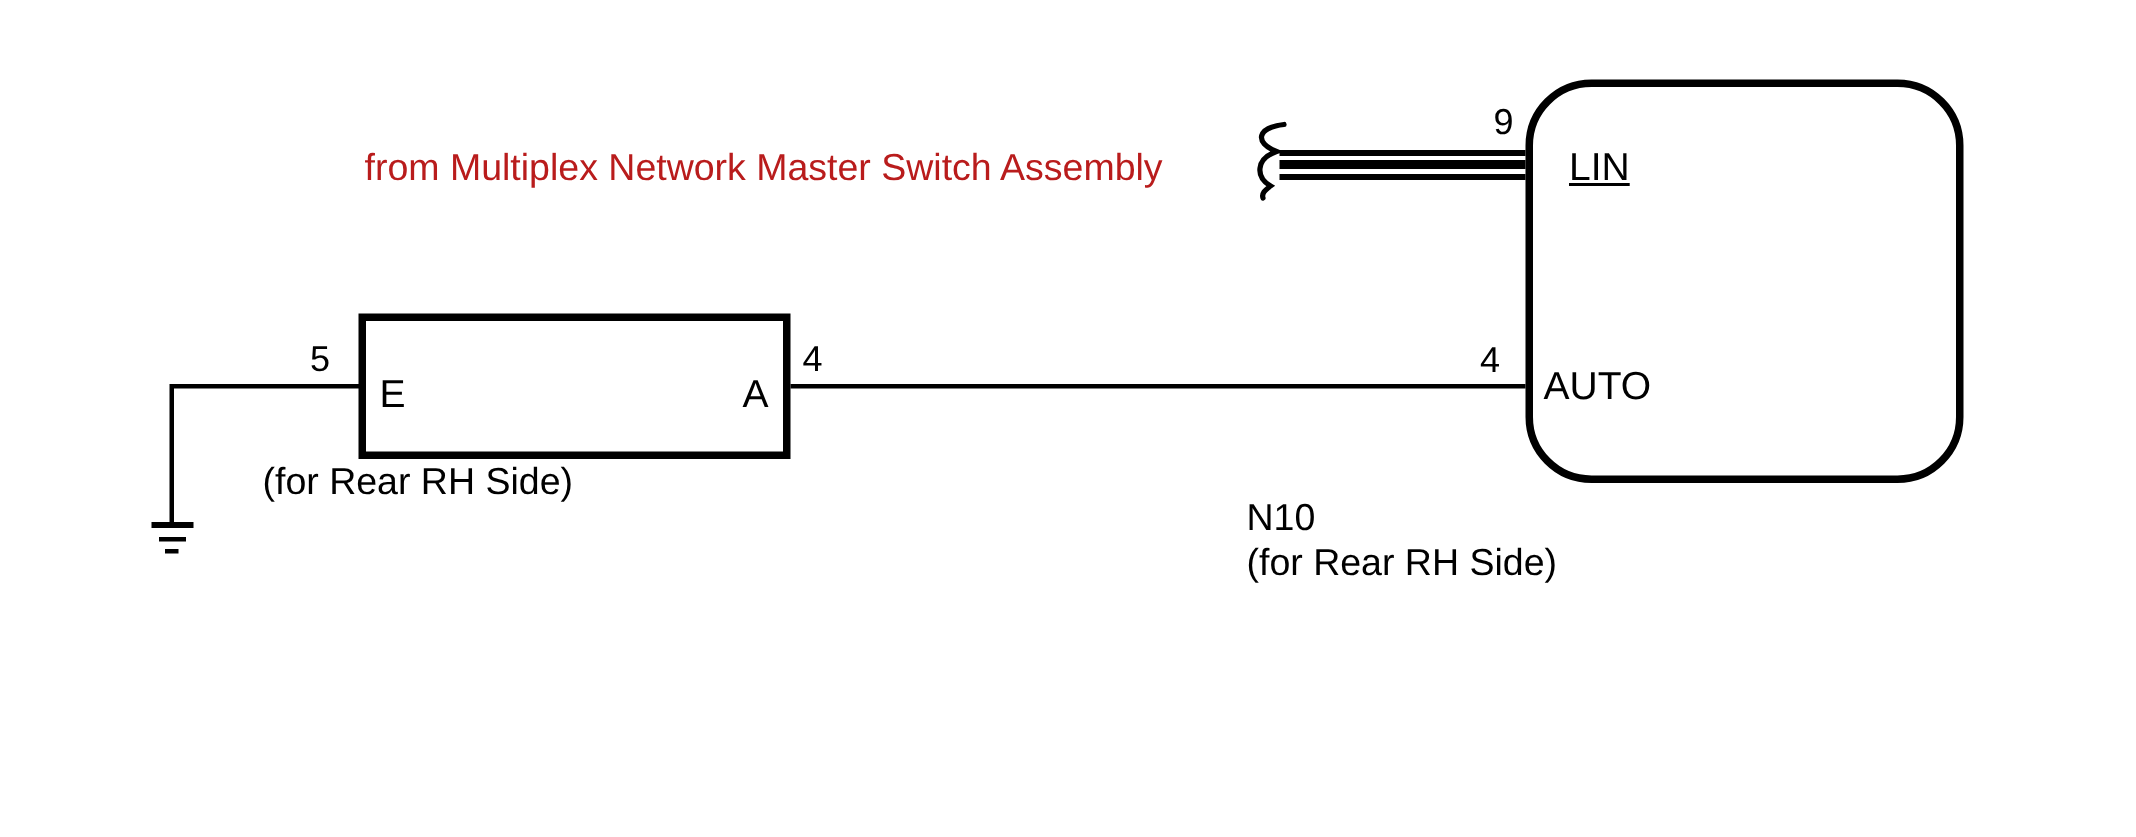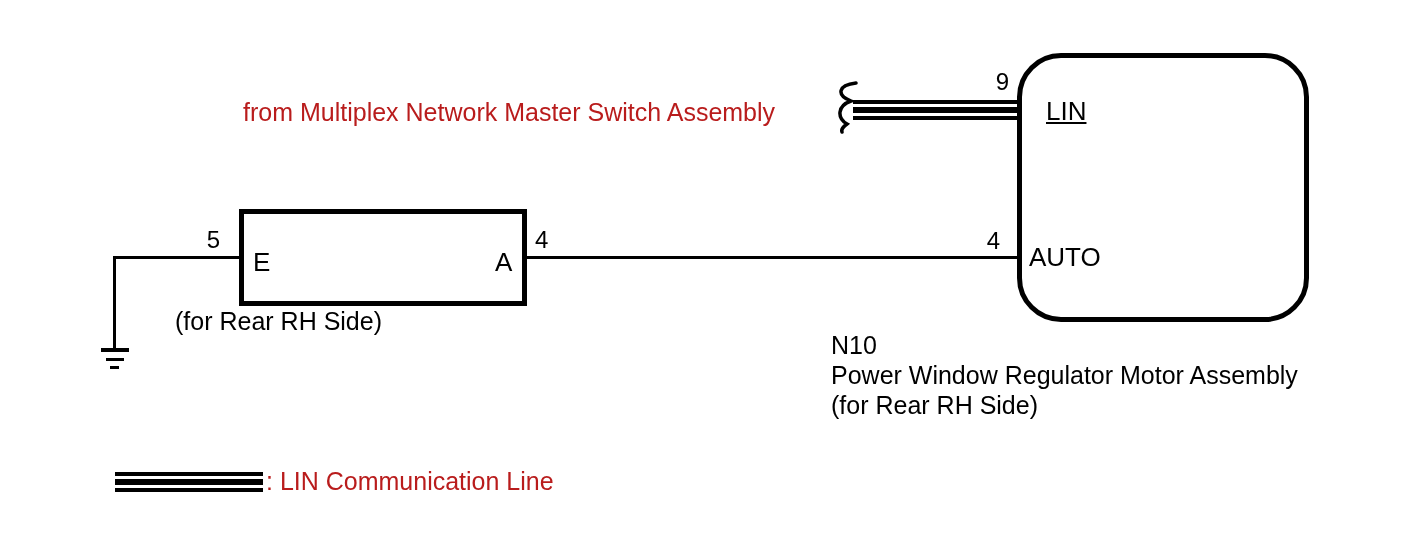--- a/index.html
+++ b/index.html
@@ -111,22 +111,17 @@
     <div class="abs ground-bar" style="left:11px; top:102px; width:18px; height:3px;"></div>
     <div class="abs ground-bar" style="left:15px; top:110px; width:9px;  height:3px;"></div>
   </div>
 
   <div class="abs caption" style="left:175px; top:306px;">
     <div class="cap-line">(for Rear RH Side)</div>
   </div>
 
   <div class="abs caption" style="left:831px; top:330px;">
     <div class="cap-line">N10</div>
-    <div class="cap-line">Power Window Regulator Motor Assembly</div>
     <div class="cap-line">(for Rear RH Side)</div>
   </div>
 
-  <div class="abs" style="left:115px; top:466px; width:520px; height:32px;">
-    <div class="abs lin-stripes" style="left:0px; top:6px; width:148px;"></div>
-    <div class="abs label" style="left:151px; top:2px;">: LIN Communication Line</div>
-  </div>
 
 </div>
 
 </body></html>

